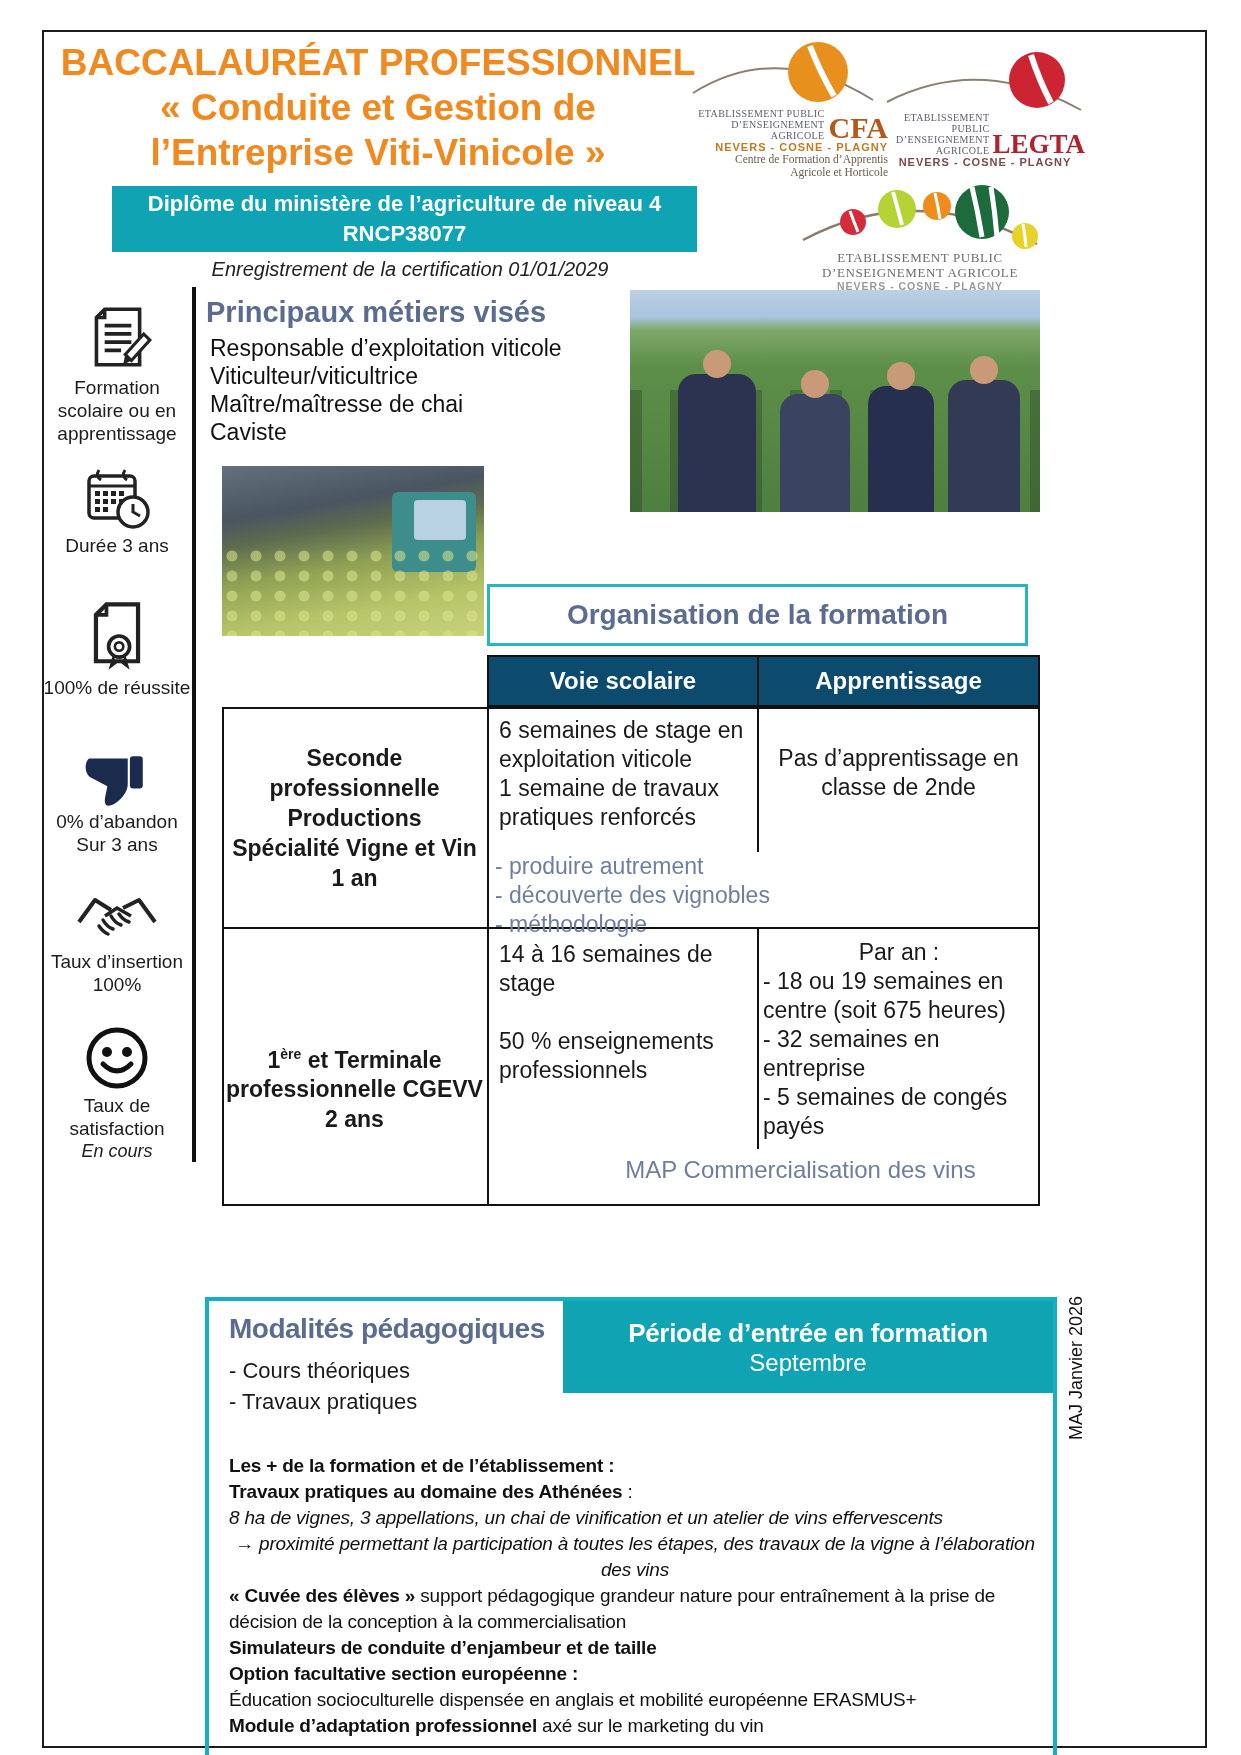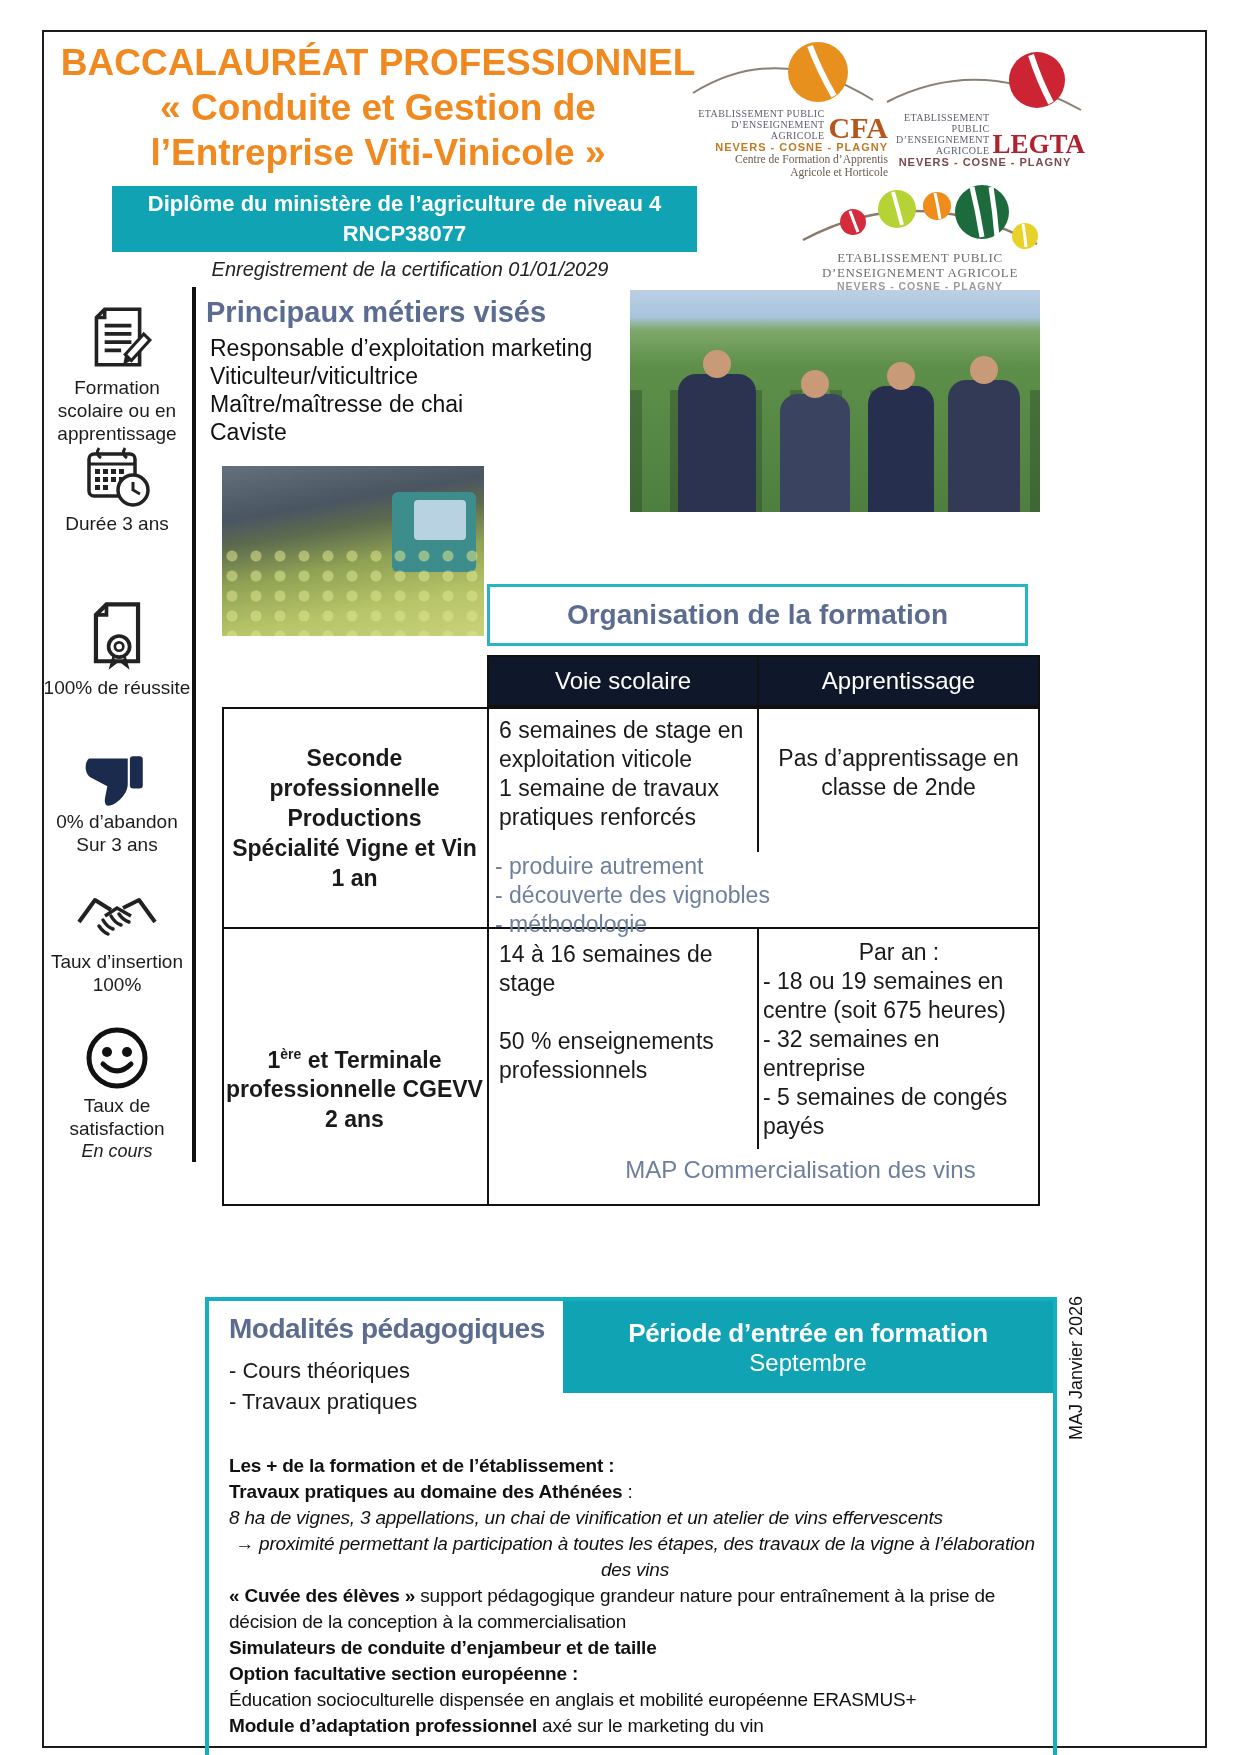--- a/index.html
+++ b/index.html
@@ -38,21 +38,21 @@
   .photo{overflow:hidden;}
   .person{position:absolute;bottom:0;background:#2e3550;border-radius:18px 18px 0 0;}
   .person::before{content:"";position:absolute;top:-24px;left:50%;transform:translateX(-50%);
                   width:28px;height:28px;border-radius:50%;background:#c99a78;}
 
   .org-title-box{left:487px;top:584px;width:535px;height:56px;border:3px solid #27b5c4;
                  display:flex;align-items:center;justify-content:center;
                  font-size:28px;font-weight:bold;color:#5b6c90;background:#fff;}
 
   .tline{background:#111;}
-  .th-cell{top:655px;height:52px;background:#0f172a;color:#fff;font-weight:normal;font-size:24px;
+  .th-cell{top:655px;height:52px;background:#0c4a6e;color:#fff;font-weight:bold;font-size:24px;
            display:flex;align-items:center;justify-content:center;border:2px solid #111;box-sizing:border-box;}
   .tbl-label{width:265px;left:222px;display:flex;align-items:center;justify-content:center;
              font-weight:bold;font-size:23px;line-height:30px;text-align:center;}
   .cell-text{font-size:23px;line-height:29px;}
   .bluenote{color:#6e7f9d;}
 
   .bottom-box{left:205px;top:1297px;width:852px;height:462px;border:4px solid #14b0c0;box-sizing:border-box;}
   .modalites-title{font-size:28px;font-weight:bold;color:#5b6c90;letter-spacing:-.5px;}
   .periode-box{position:absolute;top:0;right:0;width:490px;height:92px;background:#10a3b3;color:#fff;
                display:flex;flex-direction:column;align-items:center;justify-content:center;}
@@ -137,21 +137,21 @@
     <path d="M24 8 L24 16 L16 16" fill="none" stroke="#222" stroke-width="3.5"></path>
     <path d="M24 24 H50 M24 32 H50 M24 40 H50 M24 48 H40" stroke="#222" stroke-width="3.5"></path>
     <path d="M44 52 L62 32 L68 38 L50 58 Z" fill="#fff" stroke="#222" stroke-width="3"></path>
     <path d="M44 52 L42 62 L50 58 Z" fill="#222"></path>
   </svg>
   <div class="side-label" data-bind="sidebar.items.0.label">Formation
 scolaire ou en
 apprentissage</div>
 </div>
 
-<div class="abs side-item" style="top:440px;">
+<div class="abs side-item" style="top:462px;">
   <svg width="76" height="72" viewBox="0 0 72 72" style="margin:0 auto;">
     <rect x="8" y="14" width="46" height="42" rx="5" fill="none" stroke="#222" stroke-width="3.5"></rect>
     <path d="M18 8 q-4 6 2 10 M44 8 q-4 6 2 10" stroke="#222" stroke-width="3" fill="none"></path>
     <path d="M8 24 H54" stroke="#222" stroke-width="3"></path>
     <g fill="#222">
       <rect x="14" y="29" width="5" height="5"></rect>
         <rect x="22" y="29" width="5" height="5"></rect>
         <rect x="30" y="29" width="5" height="5"></rect>
         <rect x="38" y="29" width="5" height="5"></rect>
       <rect x="14" y="37" width="5" height="5"></rect>
@@ -205,21 +205,21 @@
     <circle cx="46" cy="30" r="5" fill="#111"></circle>
     <path d="M22 42 Q36 56 50 42" fill="none" stroke="#111" stroke-width="5" stroke-linecap="round"></path>
   </svg>
   <div class="side-label" data-bind="sidebar.items.5.label">Taux de
 satisfaction</div>
   <div class="side-label side-label-italic" data-bind="sidebar.items.5.label_italic">En cours</div>
 </div>
 
 <div class="abs metiers-title" data-bind="metiers.title">Principaux métiers visés</div>
 <div class="abs" style="left:210px;top:334px;width:420px;">
-  <div class="metiers-item" data-bind="metiers.items.0">Responsable d’exploitation marketing</div>
+  <div class="metiers-item" data-bind="metiers.items.0">Responsable d’exploitation viticole</div>
   <div class="metiers-item" data-bind="metiers.items.1">Viticulteur/viticultrice</div>
   <div class="metiers-item" data-bind="metiers.items.3">Maître/maîtresse de chai</div>
   <div class="metiers-item" data-bind="metiers.items.2">Caviste</div>
 </div>
 
 <div class="abs photo" style="left:630px;top:290px;width:410px;height:222px;
      background:linear-gradient(180deg,#bcd0e4 0%,#a8c4de 12%,#7fa86a 18%,#5d8f4a 34%,#4f7f40 100%);">
   <div style="position:absolute;left:0;bottom:0;width:100%;height:55%;
        background:repeating-linear-gradient(90deg,rgba(25,45,25,.30) 0 12px,transparent 12px 40px);"></div>
   <div class="person" style="left:48px;width:78px;height:138px;background:#2c3350;"></div>

